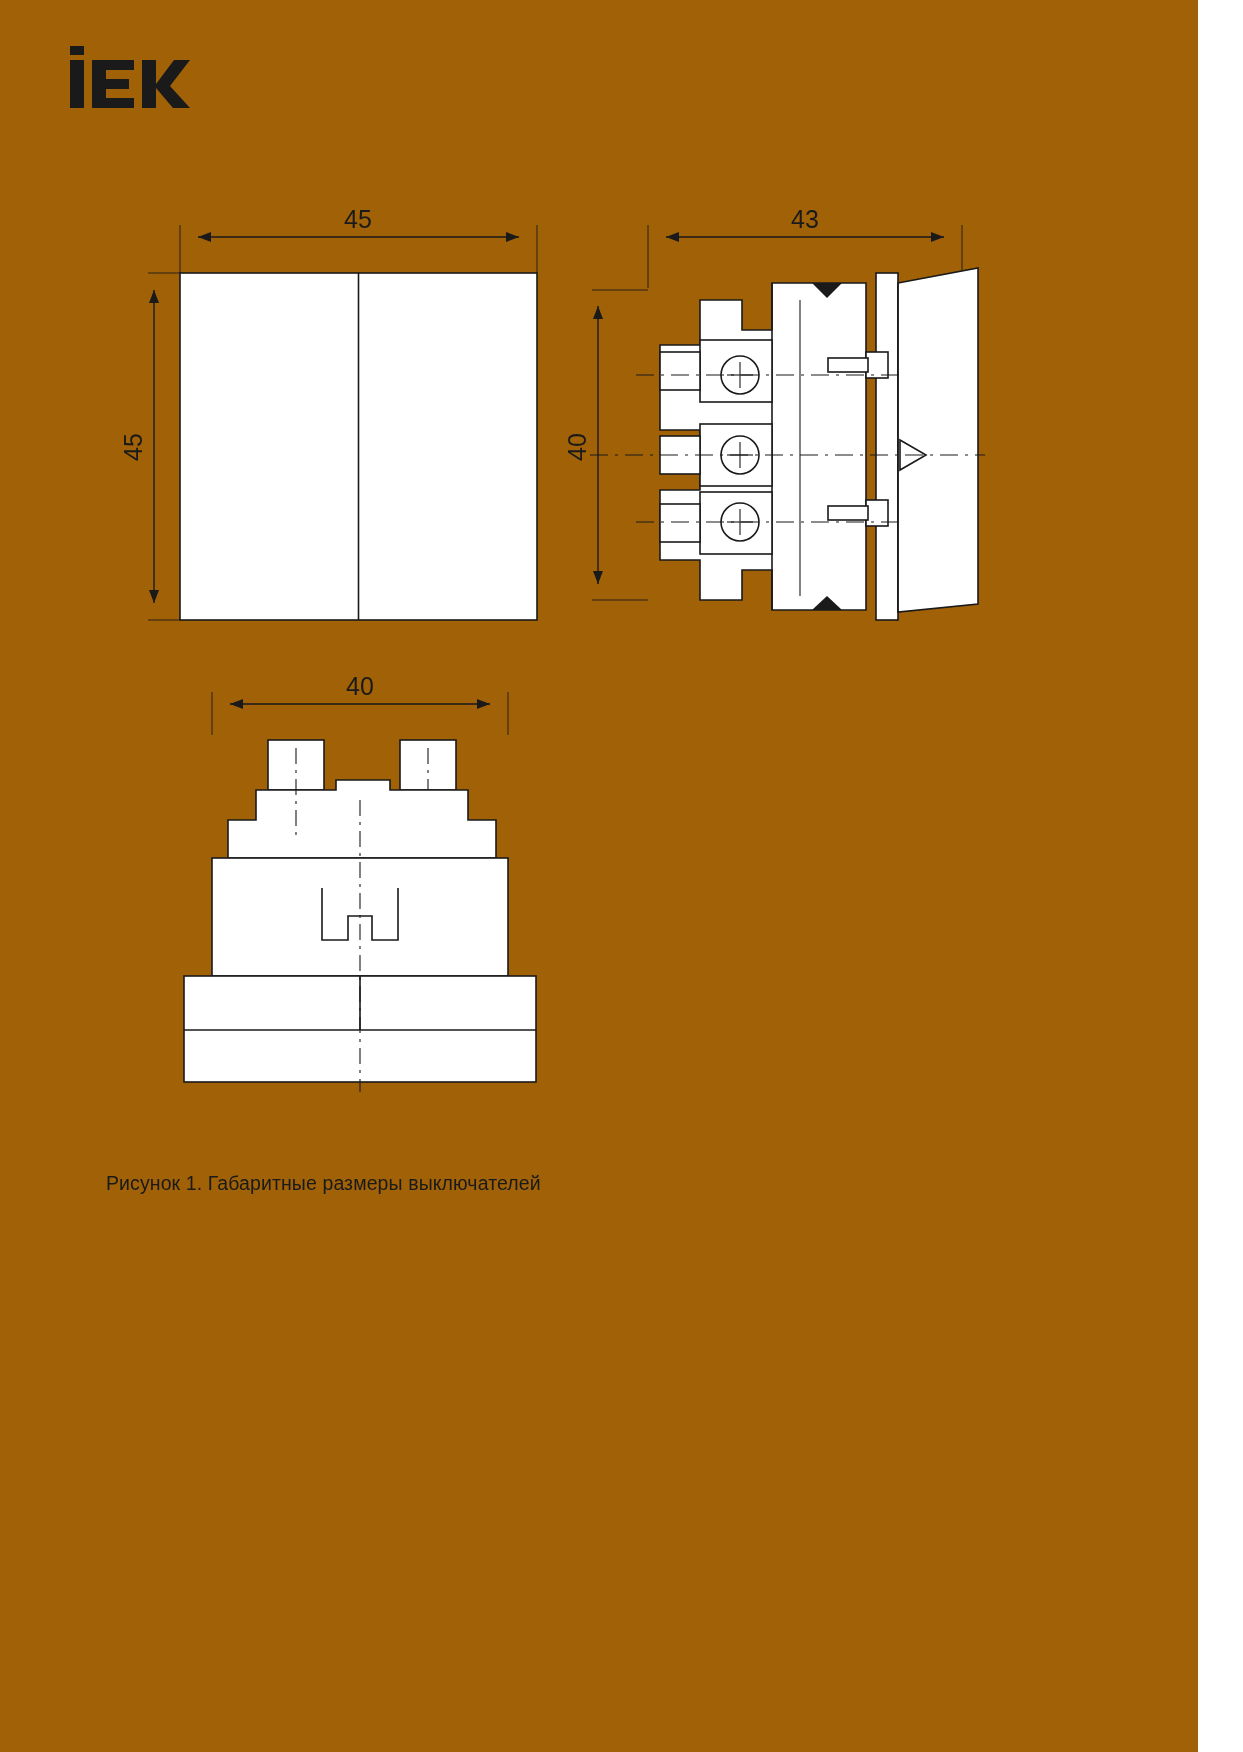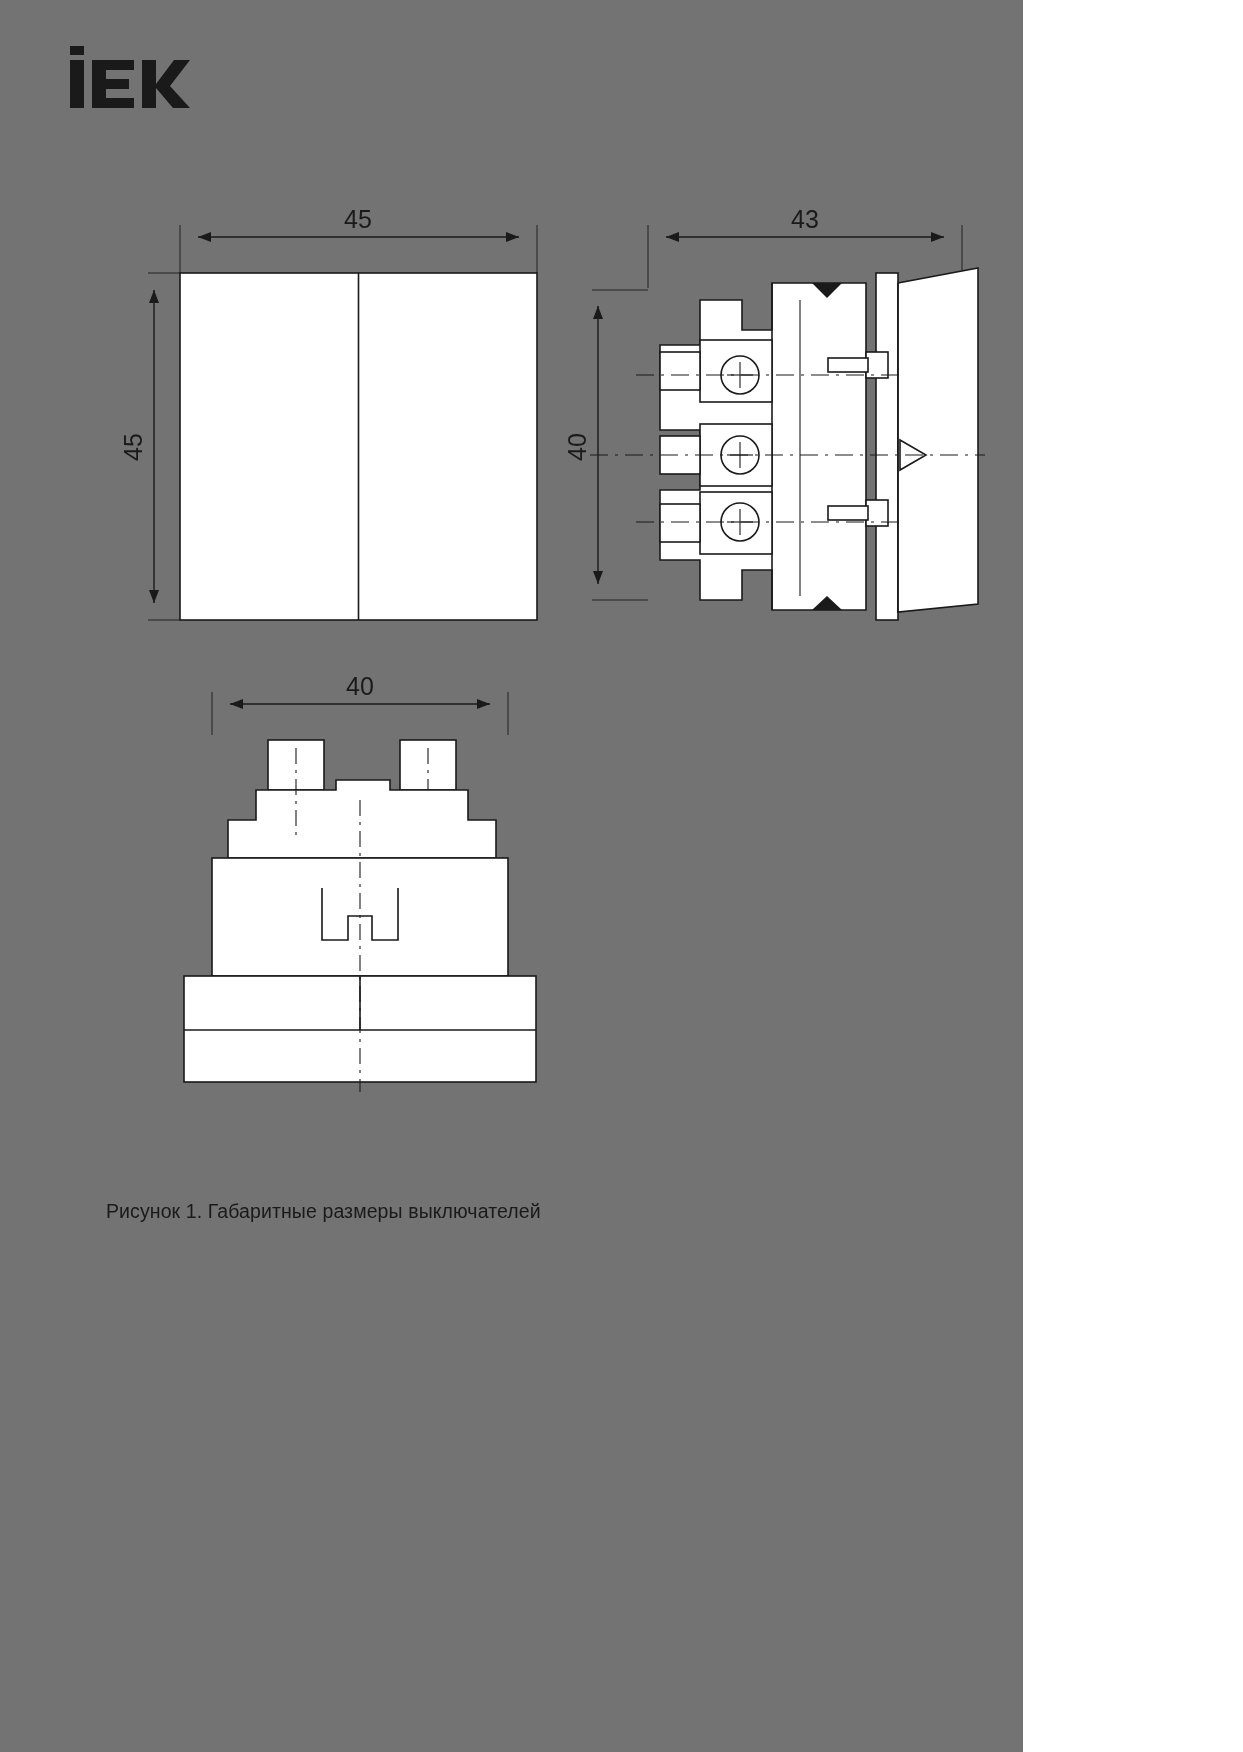--- a/index.html
+++ b/index.html
@@ -5,23 +5,23 @@
   html, body {
     margin: 0;
     padding: 0;
     background: #ffffff;
   }
   body {
     font-family: "Liberation Sans", sans-serif;
   }
   .page {
     position: relative;
-    width: 1023px;
+    width: 1198px;
     height: 1752px;
-    background: #737373;
+    background: #a16207;
     overflow: hidden;
   }
   
   .logo {
     position: absolute;
     left: 70px;
     top: 46px;
     width: 120px;
     height: 62px;
   }
@@ -39,21 +39,20 @@
 
   
   .caption {
     position: absolute;
     left: 106px;
     top: 1172px;
     font-size: 19.5px;
     color: #1a1a1a;
     letter-spacing: 0.1px;
     white-space: nowrap;
-    margin-top: 28px;
   }
 
   
   text.dim {
     font-family: "Liberation Sans", sans-serif;
     font-size: 25px;
     fill: #1a1a1a;
   }
 </style>
 </head>

